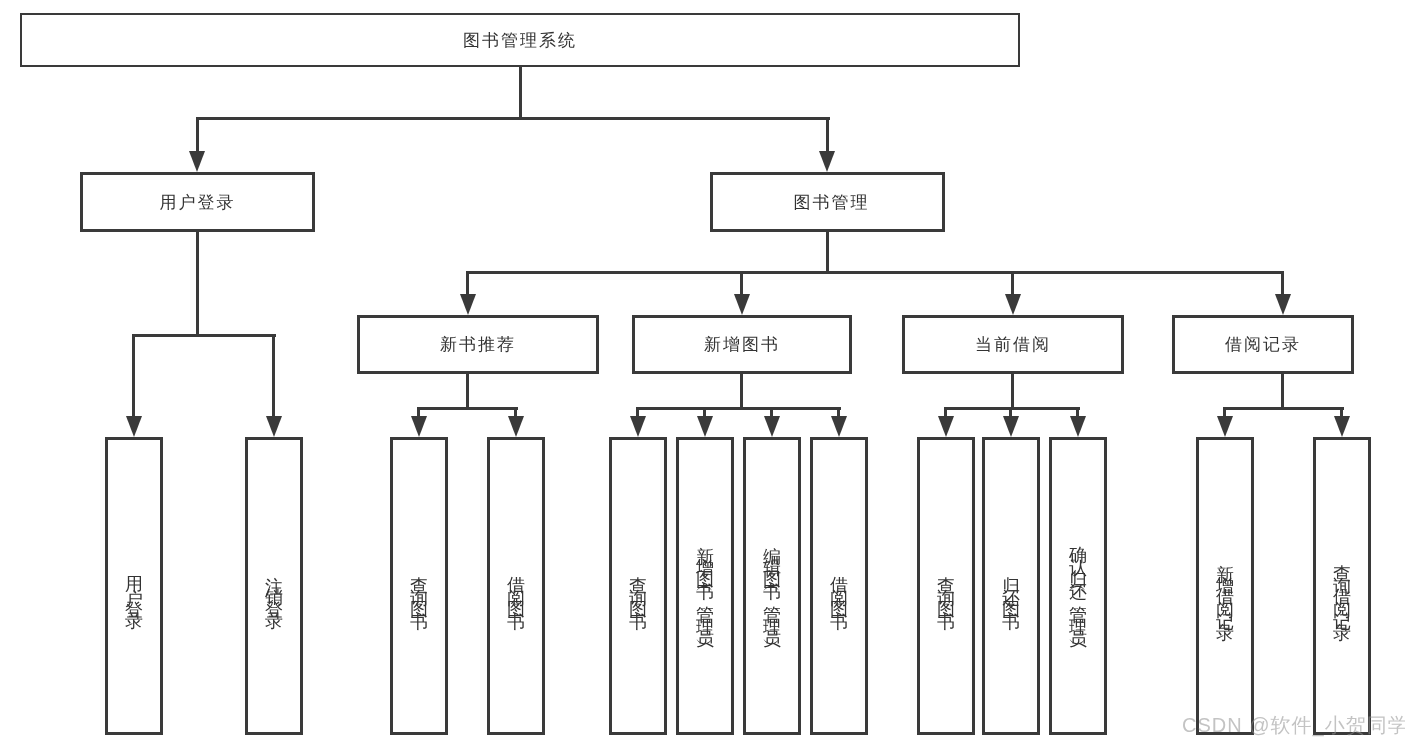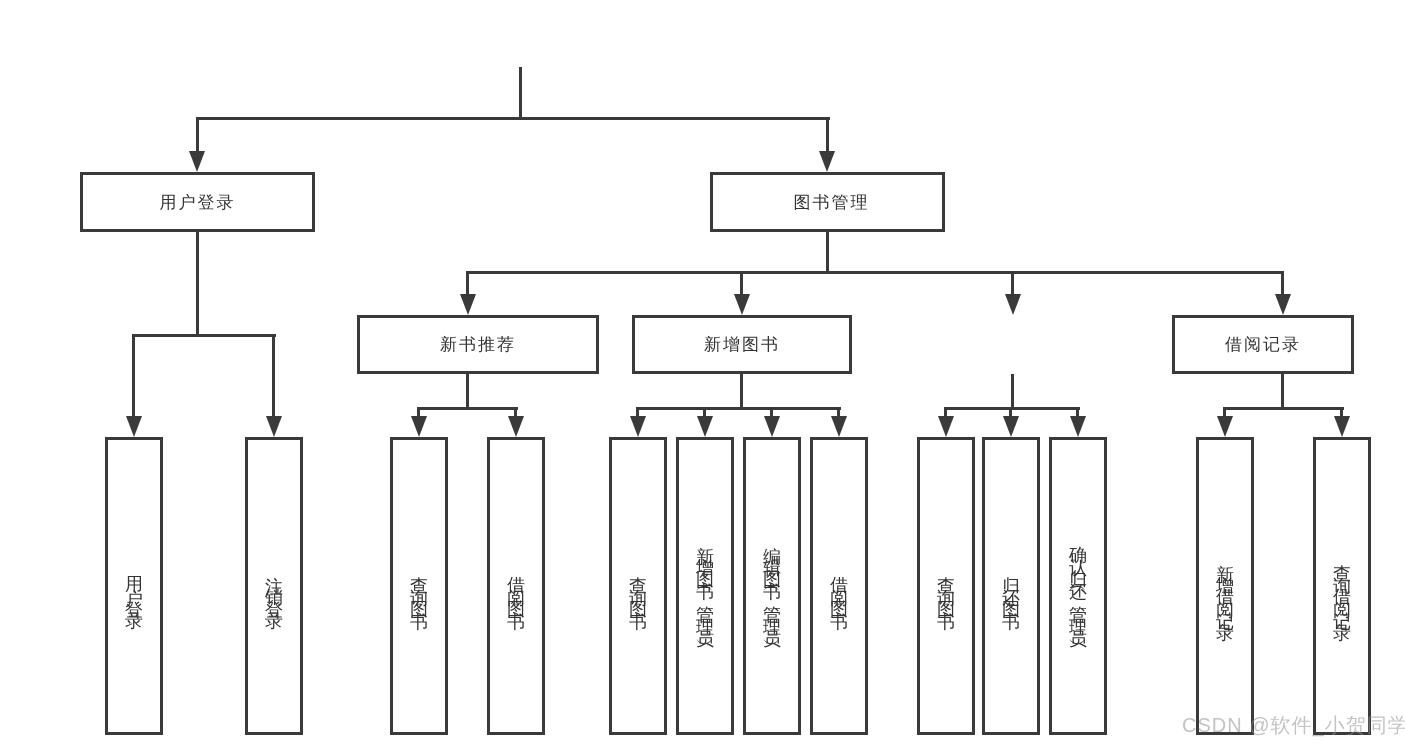--- a/index.html
+++ b/index.html
@@ -66,20 +66,21 @@
     color: rgba(145, 145, 145, 0.55);
     z-index: 4;
     white-space: nowrap;
   }
 </style>
 </head>
 <body>
 
 <div class="stage">
 
+  <div class="node root-node" style="left:20px; top:13px; width:1000px; height:54px;">图书管理系统</div>
 
   <div class="vline" style="left:519px; top:67px; height:53px;"></div>
   <div class="hline" style="left:196px; top:117px; width:634px;"></div>
   <div class="vline" style="left:196px; top:117px; height:38px;"></div>
   <div class="vline" style="left:826px; top:117px; height:38px;"></div>
   <div class="arrow" style="left:189px; top:151px;"></div>
   <div class="arrow" style="left:819px; top:151px;"></div>
 
   <div class="node" style="left:80px; top:172px; width:235px; height:60px;">用户登录</div>
   <div class="node" style="left:710px; top:172px; width:235px; height:60px;padding-left:8px;">图书管理</div>
@@ -97,20 +98,21 @@
   <div class="vline" style="left:740px; top:271px; height:27px;"></div>
   <div class="vline" style="left:1011px; top:271px; height:27px;"></div>
   <div class="vline" style="left:1281px; top:271px; height:27px;"></div>
   <div class="arrow" style="left:460px; top:294px;"></div>
   <div class="arrow" style="left:734px; top:294px;"></div>
   <div class="arrow" style="left:1005px; top:294px;"></div>
   <div class="arrow" style="left:1275px; top:294px;"></div>
 
   <div class="node" style="left:357px; top:315px; width:242px; height:59px;">新书推荐</div>
   <div class="node" style="left:632px; top:315px; width:220px; height:59px;">新增图书</div>
+  <div class="node" style="left:902px; top:315px; width:222px; height:59px;">当前借阅</div>
   <div class="node" style="left:1172px; top:315px; width:182px; height:59px;">借阅记录</div>
 
   <div class="vline" style="left:466px; top:374px; height:36px;"></div>
   <div class="hline" style="left:417px; top:407px; width:101px;"></div>
   <div class="vline" style="left:417px; top:407px; height:12px;"></div>
   <div class="vline" style="left:514px; top:407px; height:12px;"></div>
   <div class="arrow" style="left:411px; top:416px;"></div>
   <div class="arrow" style="left:508px; top:416px;"></div>
 
   <div class="vline" style="left:740px; top:374px; height:36px;"></div>

